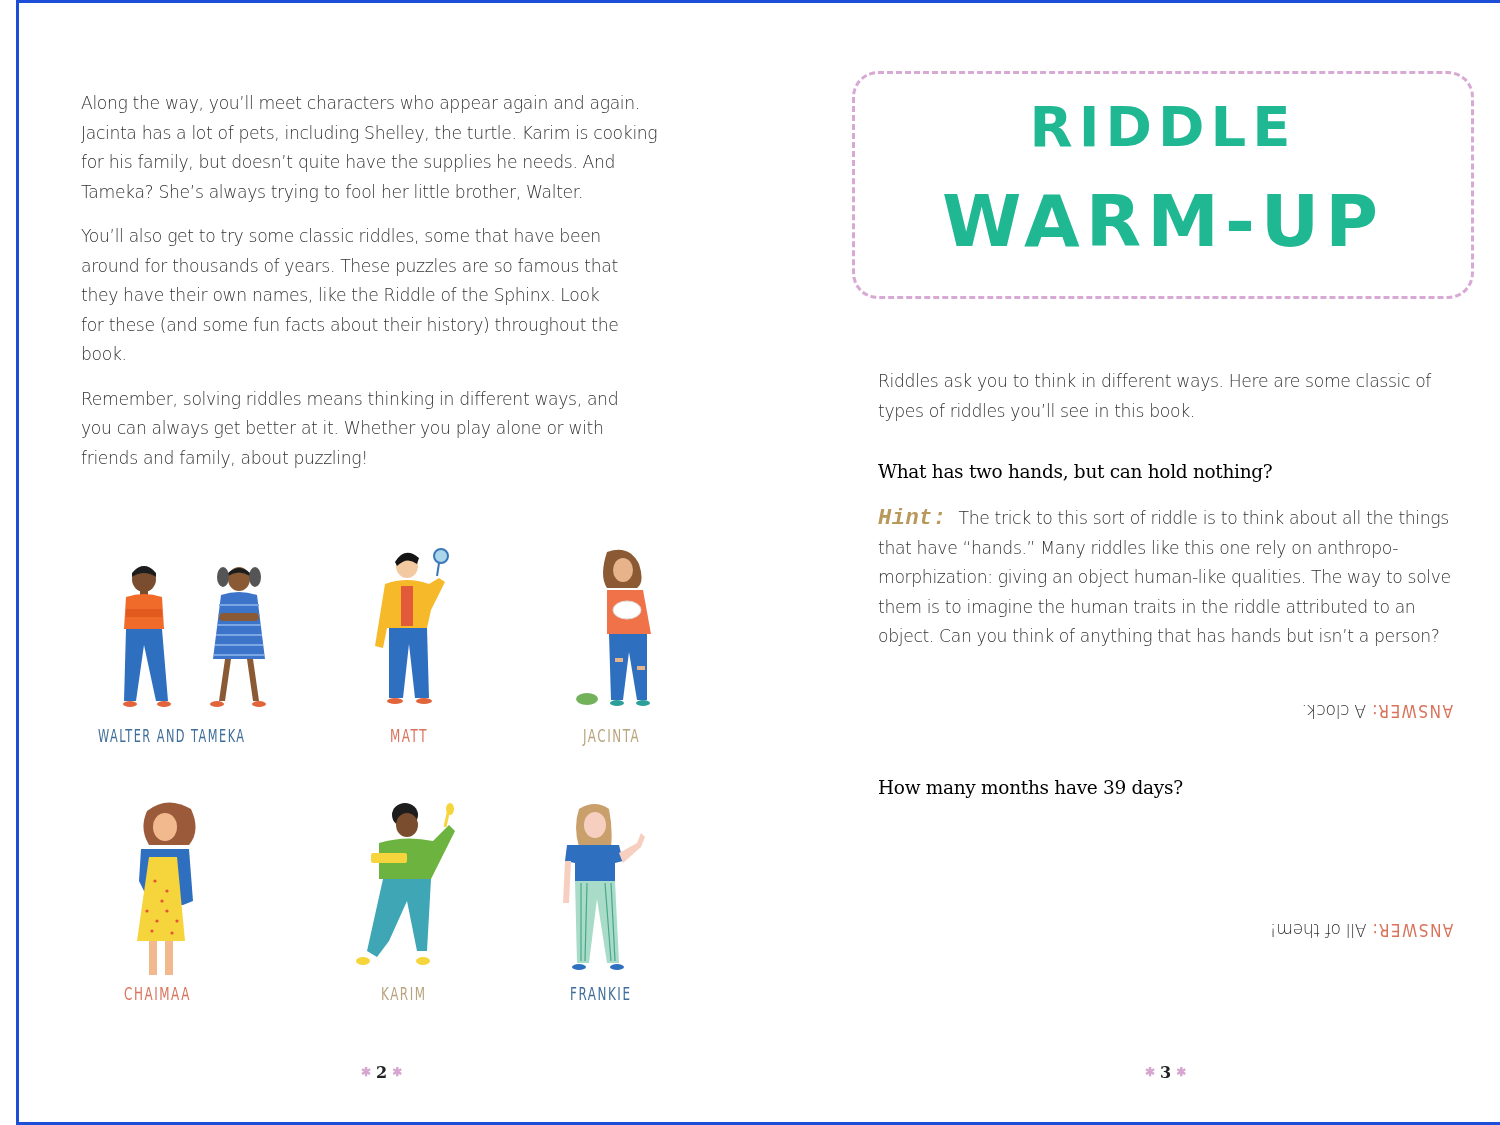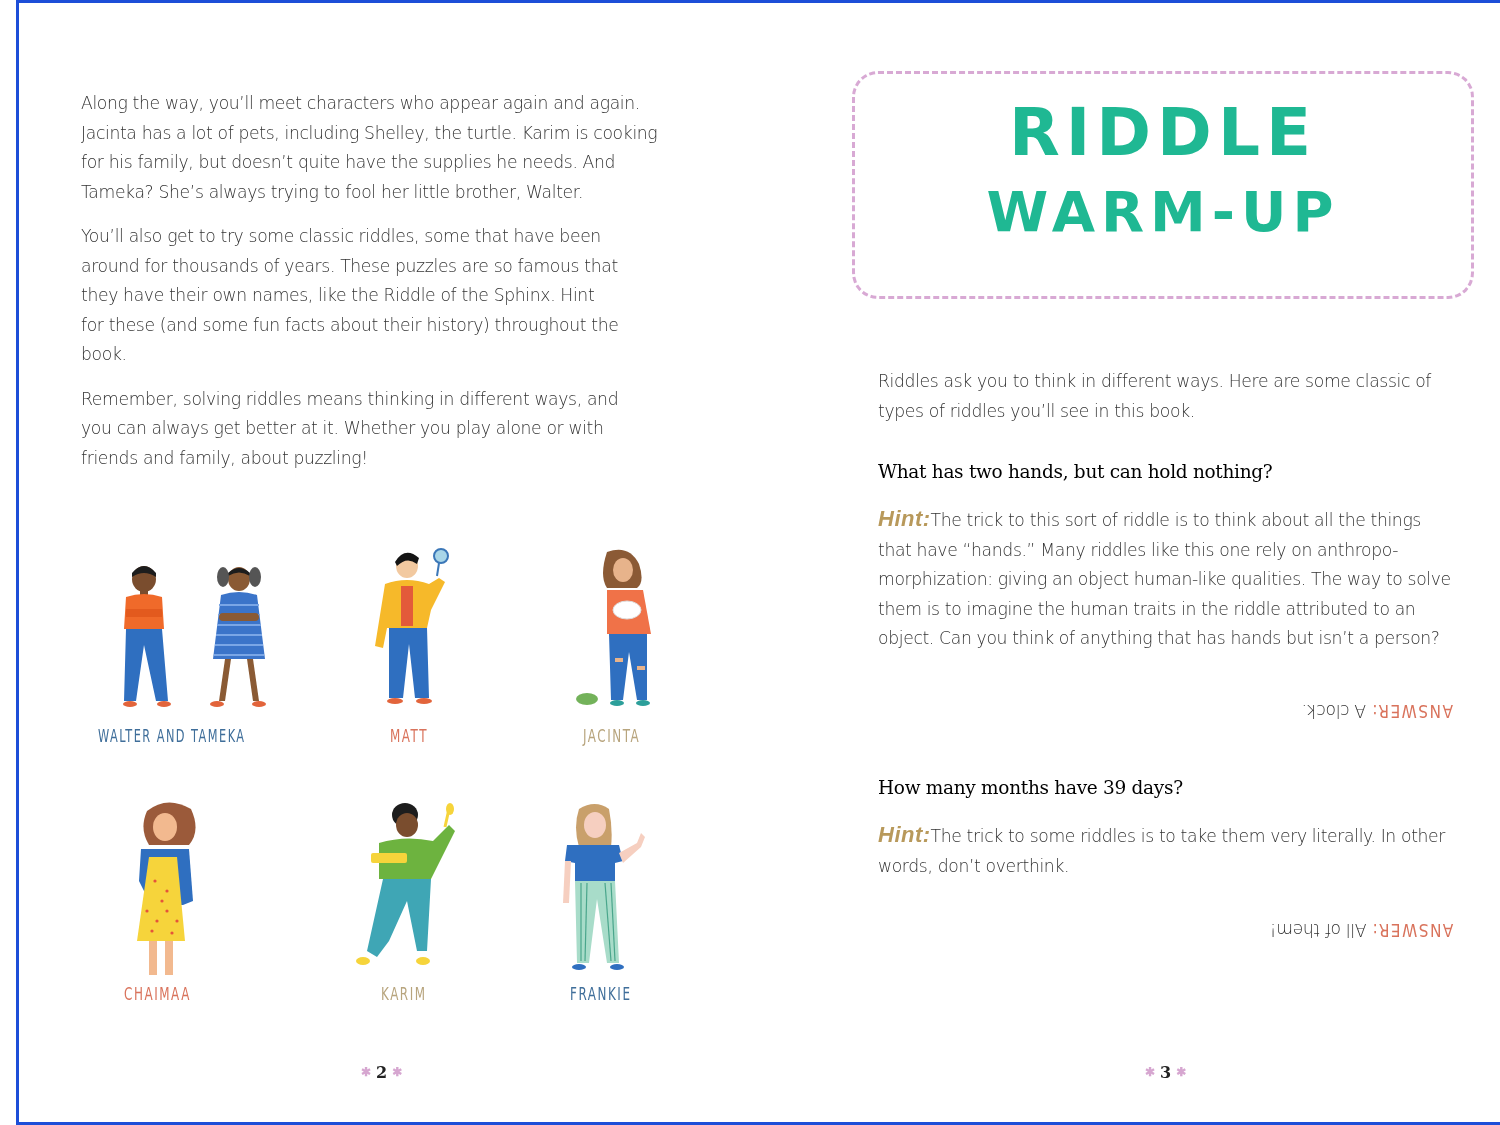--- a/index.html
+++ b/index.html
@@ -15,38 +15,38 @@
 
   .chars { position:absolute; left:0; top:0; }
   .char { position:absolute; }
   .char-label { position:absolute; font-family:"DejaVu Sans Condensed","DejaVu Sans", sans-serif; font-size:17px; letter-spacing:2px; font-weight:300; transform:scaleX(0.78); transform-origin:left center; white-space:nowrap; }
 
   .page-num { position:absolute; top:1060px; font-family:"DejaVu Serif", serif; font-weight:bold; font-size:16px; color:#222; }
   .page-num .star { color:#d6a6d0; font-size:12px; margin:0 5px; vertical-align:2px; }
 
   .title-box { position:absolute; left:86px; top:68px; width:622px; height:228px; border:3px dashed #d8a9d4; border-radius:26px; box-sizing:border-box; }
   .title { position:absolute; left:0; width:100%; text-align:center; font-family:"DejaVu Sans", sans-serif; font-weight:bold; color:#1fb893; letter-spacing:6px; }
-  .title.l1 { top:20px; font-size:66px; }
-  .title.l2 { top:105px; font-size:56px; }
+  .title.l1 { top:20px; font-size:56px; }
+  .title.l2 { top:105px; font-size:72px; }
 
   .rt { position:absolute; left:112px; width:580px; }
   .question { font-family:"DejaVu Serif", serif; font-size:18.5px; color:#000000; letter-spacing:-0.3px; }
-  .hint-label { font-family:Liberation Sans, sans-serif; font-weight:bold; font-style:italic; color:#b8995b; font-size:22px; margin-right:0; letter-spacing:0.5px; }
+  .hint-label { font-family:Liberation Mono, monospace; font-weight:bold; font-style:italic; color:#b8995b; font-size:22px; margin-right:12px; letter-spacing:0.5px; }
   .answer { position:absolute; right:60px; transform:rotate(180deg); white-space:nowrap; font-size:17px; color:#444; }
   .answer .ans-label { font-family:"DejaVu Sans Condensed","DejaVu Sans", sans-serif; color:#d9735c; letter-spacing:1.5px; font-weight:300; }
 </style>
 </head>
 <body>
 
 <div class="frame">
 
   <div class="page page-left">
     <div class="intro body-text">
       <p>Along the way, you’ll meet characters who appear again and again. Jacinta has a lot of pets, including Shelley, the turtle. Karim is cooking for his family, but doesn’t quite have the supplies he needs. And Tameka? She’s always trying to fool her little brother, Walter.</p>
-      <p style="width:540px">You’ll also get to try some classic riddles, some that have been around for thousands of years. These puzzles are so famous that they have their own names, like the Riddle of the Sphinx. Hint for these (and some fun facts about their history) throughout the book.</p>
+      <p style="width:540px">You’ll also get to try some classic riddles, some that have been around for thousands of years. These puzzles are so famous that they have their own names, like the Riddle of the Sphinx. Look for these (and some fun facts about their history) throughout the book.</p>
       <p style="width:560px">Remember, solving riddles means thinking in different ways, and you can always get better at it. Whether you play alone or with friends and family, about puzzling!</p>
     </div>
 
     <div class="chars">
 
       <svg class="char" style="left:95px;top:558px" width="70" height="150" viewBox="0 0 70 150">
         <ellipse cx="30" cy="18" rx="12" ry="13" fill="#7a4d2e"></ellipse>
         <path d="M18 12 Q30 -2 42 12 L42 16 Q30 8 18 16Z" fill="#1d1d1d"></path>
         <rect x="26" y="29" width="8" height="6" fill="#7a4d2e"></rect>
         <path d="M12 36 Q30 30 48 36 L50 68 L10 68Z" fill="#f06a2a"></path>
@@ -174,23 +174,20 @@
     <div class="rt question" style="top:458px">What has two hands, but can hold nothing?</div>
     <div class="rt body-text" style="top:501px">
       <span class="hint-label">Hint:</span><span>The trick to this sort of riddle is to think about all the things that have “hands.” Many riddles like this one rely on anthropo-morphization: giving an object human-like qualities. The way to solve them is to imagine the human traits in the riddle attributed to an object. Can you think of anything that has hands but isn’t a person?</span>
     </div>
     <div class="answer" style="top:692px">
       <span class="ans-label">ANSWER:</span>
       <span class="body-text">A clock.</span>
     </div>
 
     <div class="rt question" style="top:774px">How many months have 39 days?</div>
-    <div class="rt body-text" style="top:817px">
-      <span class="hint-label">Hint:</span><span>The trick to some riddles is to take them very literally. In other words, don’t overthink.</span>
-    </div>
     <div class="answer" style="top:911px">
       <span class="ans-label">ANSWER:</span>
       <span class="body-text">All of them!</span>
     </div>
 
     <div class="page-num" style="left:374px">
       <span class="star">✱</span><span>3</span><span class="star">✱</span>
     </div>
   </div>
 </div>

